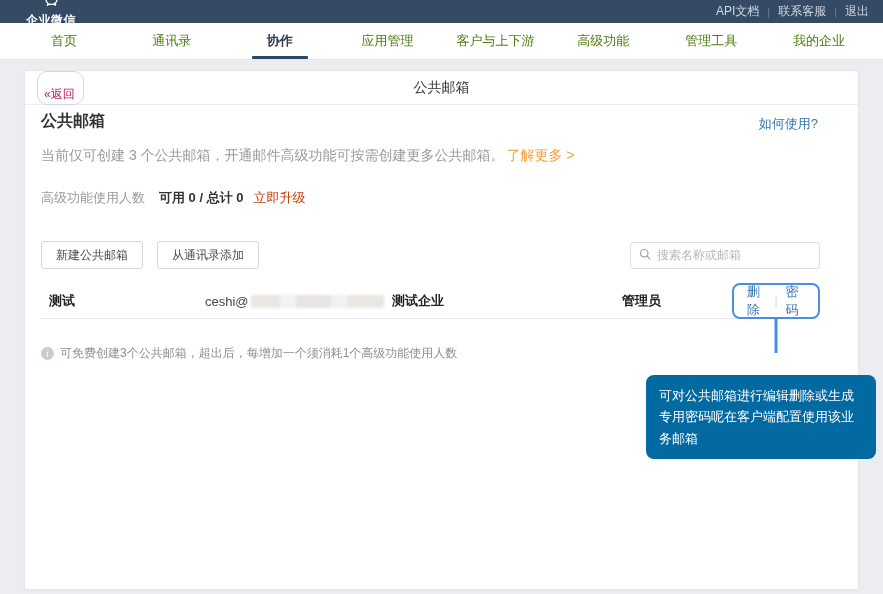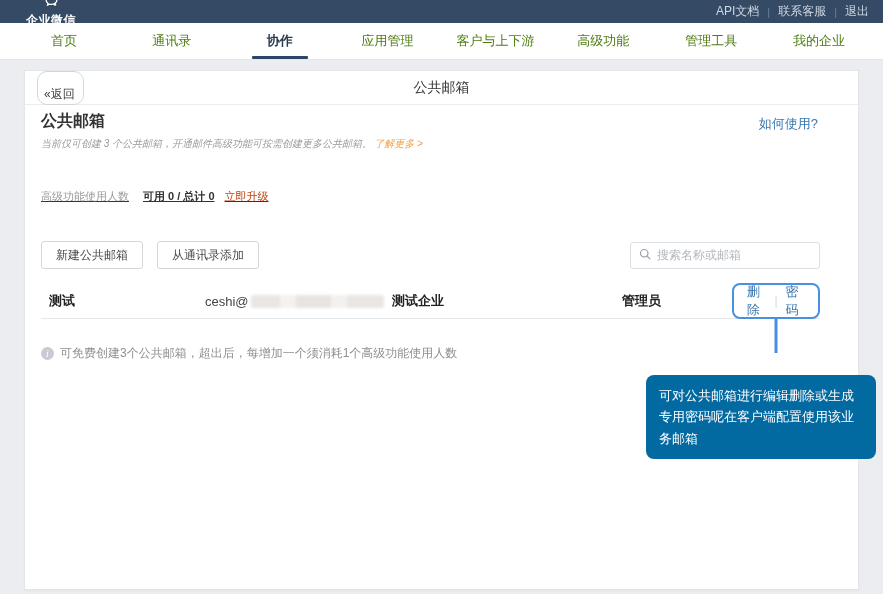--- a/index.html
+++ b/index.html
@@ -41,34 +41,34 @@
   
   .card {
     position:absolute; left:24px; right:24px; top:70px; height:520px;
     background:#fff; border:1px solid #e3e5e8; box-shadow:0 1px 2px rgba(0,0,0,0.03);
   }
   .card-header {
     position:absolute; top:0; left:0; right:0; height:34px;
     border-bottom:1px solid #ececec; display:flex; align-items:center; padding:0 12px;
   }
   .back-btn {
-    font-size:12px; color:#404040; background:#fff; border:1px solid #d4d7da;
+    font-size:12px; color:#be185d; background:#fff; border:1px solid #d4d7da;
     border-radius:10px; padding:16px 8px 4px 6px; cursor:pointer; line-height:1;
   }
   .card-title {
     position:absolute; left:0; right:0; text-align:center;
     font-size:14px; color:#333; pointer-events:none;
   }
 
   .section-heading { position:absolute; top:40px; left:16px; font-size:16px; font-weight:bold; color:#333; }
   .howto { position:absolute; top:44px; right:40px; font-size:13px; color:#3977af; text-decoration:none; cursor:pointer; }
-  .desc { position:absolute; top:66px; left:16px; font-size:10px; color:#9a9a9a;font-style:italic; }
+  .desc { position:absolute; top:76px; left:16px; font-size:14px; color:#9a9a9a; }
   .learn-more { color:#f0a040; text-decoration:none; cursor:pointer; margin-left:2px; }
 
-  .stats { position:absolute; top:118px; left:16px; font-size:11px; display:flex; align-items:flex-end;text-decoration:underline; }
+  .stats { position:absolute; top:118px; left:16px; font-size:13px; display:flex; align-items:flex-end; }
   .stats-label { color:#9a9a9a; margin-right:14px; }
   .stats-value { color:#333; font-weight:bold; margin-right:10px; }
   .upgrade { color:#c2410c; text-decoration:none; cursor:pointer; }
 
   .toolbar {
     position:absolute; top:170px; left:16px; right:38px;
     display:flex; align-items:center; justify-content:space-between;
   }
   .btn-group { display:flex; gap:14px; }
   .btn {

